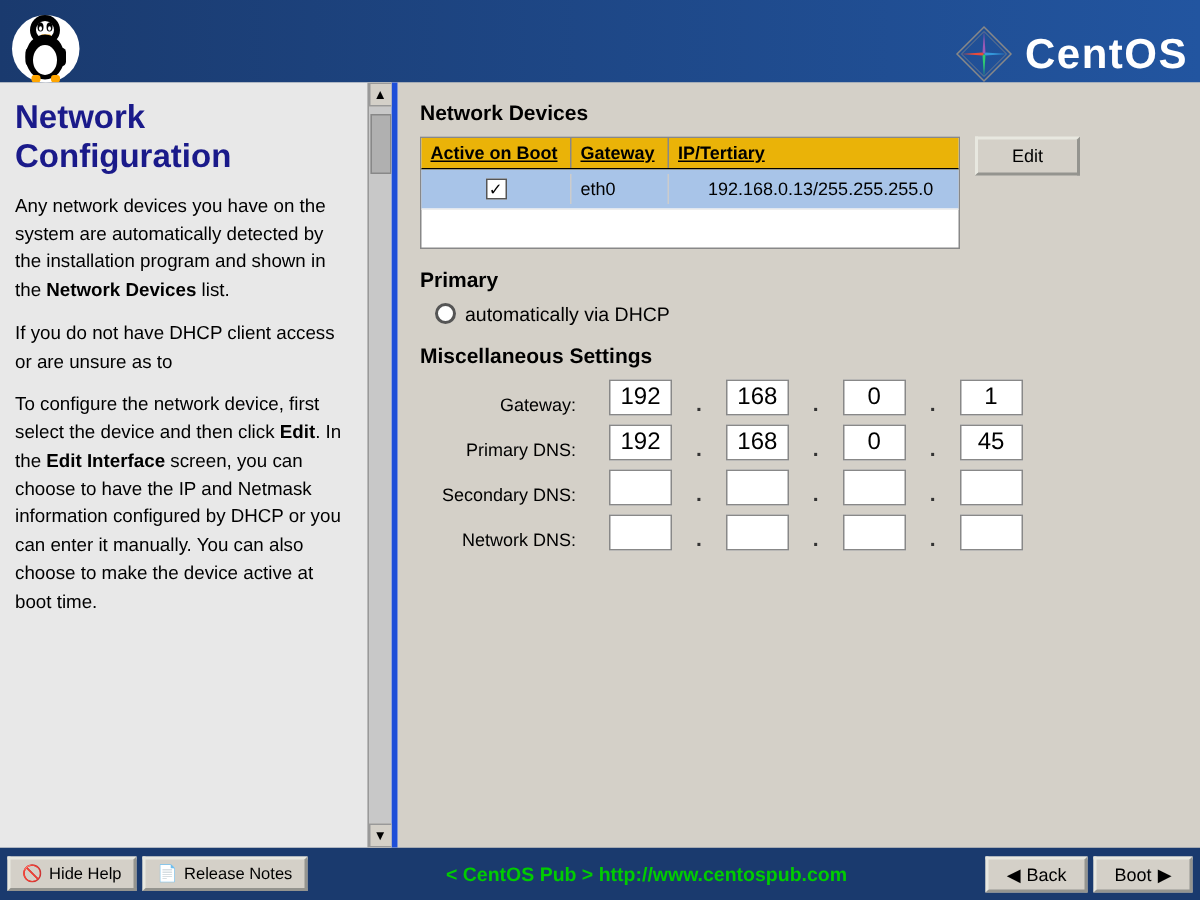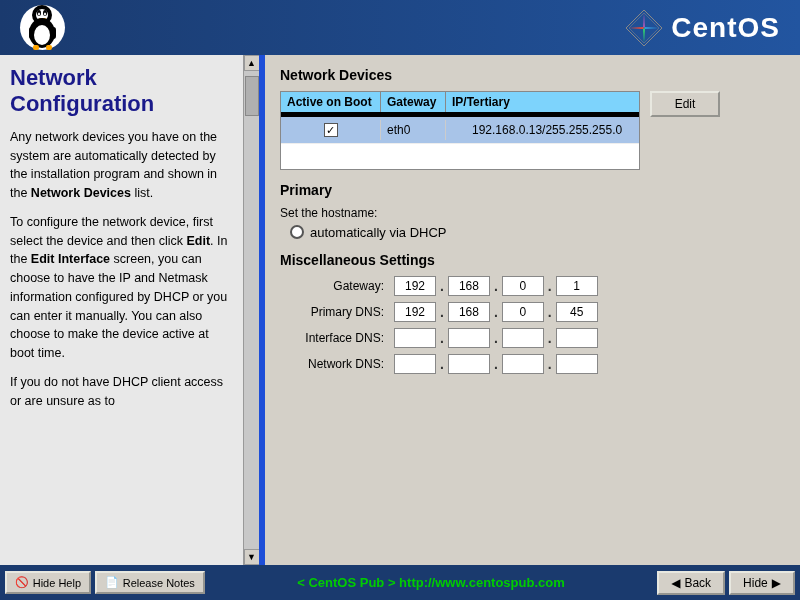--- a/index.html
+++ b/index.html
@@ -10,23 +10,23 @@
       font-size: 13px;
       background: #d4d0c8;
       overflow: hidden;
     }
 
     
     #topbar {
       height: 55px;
       background: linear-gradient(to right, #1a3a6e, #2255a0);
       display: flex;
-      align-items: center;
+      align-items: flex-end;
       justify-content: space-between;
-      padding: 0 20px;
+      padding: 0 8px;
     }
     #tux-logo {
       width: 45px;
       height: 45px;
       background: white;
       border-radius: 50%;
       display: flex;
       align-items: center;
       justify-content: center;
       font-size: 28px;
@@ -50,21 +50,21 @@
     
     #main {
       display: flex;
       height: 510px;
     }
 
     
     #left-panel {
       width: 265px;
       background: #e8e8e8;
-      border-right: 6px solid #1d4ed8;
+      border-right: 4px solid #1d4ed8;
       position: relative;
       overflow: hidden;
     }
     #scrollbar-left {
       position: absolute;
       right: 0;
       top: 0;
       bottom: 0;
       width: 16px;
       background: #c8c8c8;
@@ -124,22 +124,23 @@
     }
 
     
     #network-devices-table {
       border: 1px solid #888;
       background: white;
       width: 360px;
     }
     #network-devices-table .table-header {
       display: flex;
-      background: #7dd3fc;
-      border-bottom: 5px solid #000000;
+      background: #eab308;
+      border-bottom: 1px solid #000000;
+      text-decoration: underline;
     }
     .th-cell {
       padding: 3px 6px;
       font-size: 12px;
       font-weight: bold;
       color: #000;
       border-right: 1px solid #888;
     }
     .th-cell:last-child { border-right: none; }
     .th-cell-boot { width: 100px; }
@@ -245,36 +246,36 @@
     }
     .set-hostname-label {
       font-size: 12px;
       margin-bottom: 5px;
     }
 
     
     #misc-section {}
     .misc-row {
       display: flex;
-      align-items: center;
+      align-items: flex-end;
       margin-bottom: 6px;
-      gap: 4px;
+      gap: 16px;
     }
     .misc-label {
       width: 110px;
       font-size: 12px;
       text-align: right;
       padding-right: 6px;
     }
     .ip-octet {
       width: 42px;
       padding: 2px 3px;
       border: 1px solid #888;
       background: white;
-      font-size: 12px;
+      font-size: 16px;
       text-align: center;
     }
     .ip-dot {
       font-size: 14px;
       font-weight: bold;
       color: #333;
     }
 
     
     #bottom-bar {
@@ -364,24 +365,24 @@
   <div id="left-panel">
     <div id="left-content">
       <div id="page-title">
         <span>Network</span><br>
         <span>Configuration</span>
       </div>
       <p>
         <span>Any network devices you have on the system are automatically detected by the installation program and shown in the </span><span class="bold">Network Devices</span><span> list.</span>
       </p>
       <p>
-        <span>To configure the network device, first select the device and then click </span><span class="bold">Edit</span><span>. In the </span><span class="bold">Edit Interface</span><span> screen, you can choose to have the IP and Netmask information configured by DHCP or you can enter it manually. You can also choose to make the device active at boot time.</span>
+        <span>If you do not have DHCP client access or are unsure as to</span>
       </p>
       <p>
-        <span>If you do not have DHCP client access or are unsure as to</span>
+        <span>To configure the network device, first select the device and then click </span><span class="bold">Edit</span><span>. In the </span><span class="bold">Edit Interface</span><span> screen, you can choose to have the IP and Netmask information configured by DHCP or you can enter it manually. You can also choose to make the device active at boot time.</span>
       </p>
     </div>
     <div id="scrollbar-left">
       <div class="scroll-arrow">▲</div>
       <div id="scroll-thumb"></div>
       <div class="scroll-arrow" style="position:absolute;bottom:0;">▼</div>
     </div>
   </div>
 
   <div id="right-panel">
@@ -402,21 +403,20 @@
           <div class="td-cell td-cell-device">eth0</div>
           <div class="td-cell td-cell-ip">192.168.0.13/255.255.255.0</div>
         </div>
         <div class="table-row-empty"></div>
       </div>
       <button class="action-btn">Edit</button>
     </div>
 
     <div id="hostname-section">
       <div class="section-title">Primary</div>
-      <div class="set-hostname-label">Set the hostname:</div>
       <div class="radio-group">
         <div class="radio-row">
           <div class="radio-circle"></div>
           <span>automatically via DHCP</span>
         </div>
       </div>
     </div>
 
     <div id="misc-section">
       <div class="section-title">Miscellaneous Settings</div>
@@ -437,21 +437,21 @@
         <input class="ip-octet" type="text" value="192" style="">
         <span class="ip-dot">.</span>
         <input class="ip-octet" type="text" value="168" style="">
         <span class="ip-dot">.</span>
         <input class="ip-octet" type="text" value="0" style="">
         <span class="ip-dot">.</span>
         <input class="ip-octet" type="text" value="45" style="">
       </div>
 
       <div class="misc-row">
-        <span class="misc-label">Interface DNS:</span>
+        <span class="misc-label">Secondary DNS:</span>
         <input class="ip-octet" type="text" value="" style="">
         <span class="ip-dot">.</span>
         <input class="ip-octet" type="text" value="" style="">
         <span class="ip-dot">.</span>
         <input class="ip-octet" type="text" value="" style="">
         <span class="ip-dot">.</span>
         <input class="ip-octet" type="text" value="" style="">
       </div>
 
       <div class="misc-row">
@@ -480,17 +480,17 @@
       <span>Release Notes</span>
     </button>
   </div>
   <div class="bottom-center">&lt; CentOS Pub &gt; http://www.centospub.com</div>
   <div class="bottom-right">
     <button class="nav-btn">
       <span>◀</span>
       <span>Back</span>
     </button>
     <button class="nav-btn">
-      <span>Hide</span>
+      <span>Boot</span>
       <span>▶</span>
     </button>
   </div>
 </div>
 
 </body></html>

